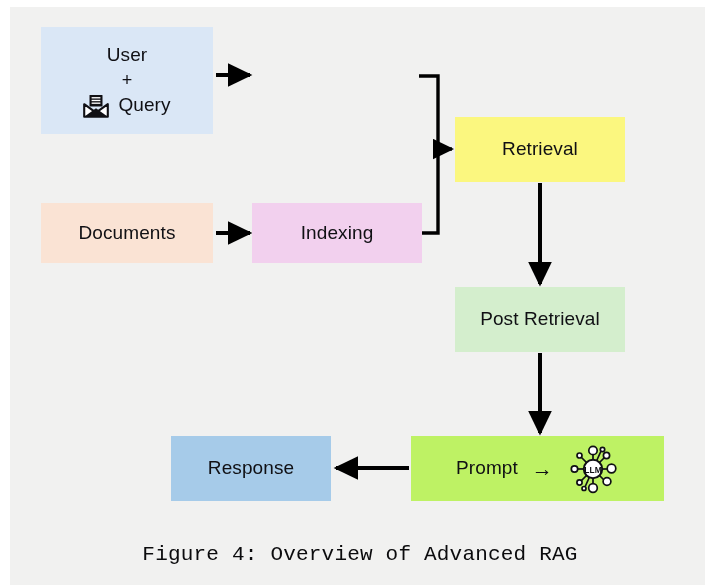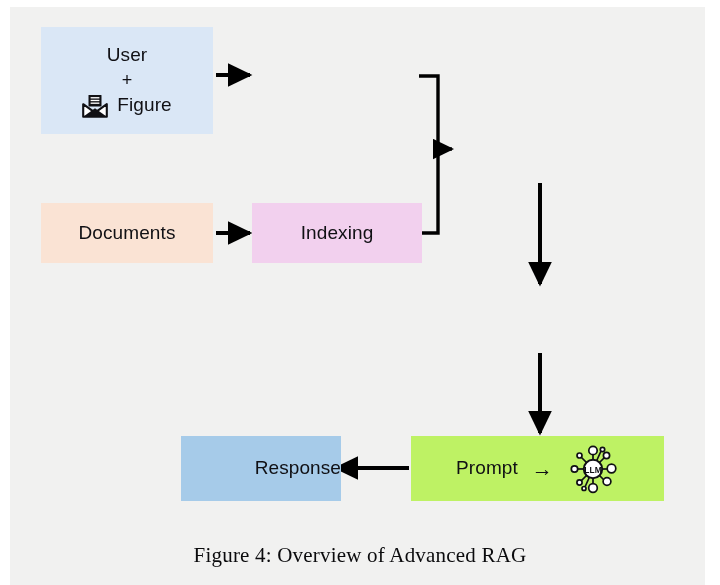--- a/index.html
+++ b/index.html
@@ -133,43 +133,42 @@
   }
   .llm-icon {
     width: 52px;
     height: 52px;
     flex: 0 0 auto;
     display: inline-block;
     text-decoration: underline;
   }
 
   .node-response {
-    left: 171px;
+    left: 161px;
     top: 429px;
     width: 160px;
     height: 65px;
     background: #a6cbe9;
-    justify-content: flex-end;
   }
 
   .connectors {
     position: absolute;
     left: 0; top: 0;
     width: 695px;
     height: 524px;
     pointer-events: none;
   }
 
   .caption {
     position: absolute;
     left: 0;
     top: 543px;
     width: 720px;
     text-align: center;
-    font-family: Liberation Serif, serif;
+    font-family: Liberation Mono, monospace;
     font-size: 21px;
     color: #0b0b0d;
     letter-spacing: 0.2px;
   }
 </style>
 </head>
 <body>
 
 <div id="figure-root">
 
@@ -212,34 +211,40 @@
           <span class="envelope-icon">
             <svg viewBox="0 0 26 24" width="26" height="24" xmlns="http://www.w3.org/2000/svg">
               <rect x="6.5" y="0.9" width="13" height="11.5" rx="0.6" fill="#101014"></rect>
               <rect x="8.6" y="3.1" width="8.8" height="1.35" fill="#ffffff"></rect>
               <rect x="8.6" y="5.8" width="8.8" height="1.35" fill="#ffffff"></rect>
               <rect x="8.6" y="8.5" width="8.8" height="1.35" fill="#ffffff"></rect>
               <path d="M1.2 10.2 L13 18.6 L24.8 10.2 L24.8 22.7 L1.2 22.7 Z" fill="#ffffff" stroke="#101014" stroke-width="2.1" stroke-linejoin="round"></path>
               <path d="M1.2 22.7 L13 14.2 L24.8 22.7 Z" fill="#101014"></path>
             </svg>
           </span>
-          <span>Figure</span>
+          <span>Query</span>
         </div>
       </div>
 
 
       <div class="node node-documents">
         <span>Documents</span>
       </div>
 
       <div class="node node-indexing">
         <span>Indexing</span>
       </div>
 
-
+      <div class="node node-retrieval">
+        <span>Retrieval</span>
+      </div>
+
+      <div class="node node-postretrieval">
+        <span>Post Retrieval</span>
+      </div>
 
       <div class="node node-prompt">
         <span>Prompt</span>
         <span class="prompt-arrow">→</span>
         <span class="llm-icon">
           <svg viewBox="0 0 52 52" width="52" height="52" xmlns="http://www.w3.org/2000/svg">
             <g stroke="#101014" stroke-width="1.7" fill="none">
               <line x1="26" y1="26" x2="26" y2="9"></line>
               <line x1="26" y1="26" x2="38.5" y2="13.5"></line>
               <line x1="26" y1="26" x2="43.5" y2="26"></line>

